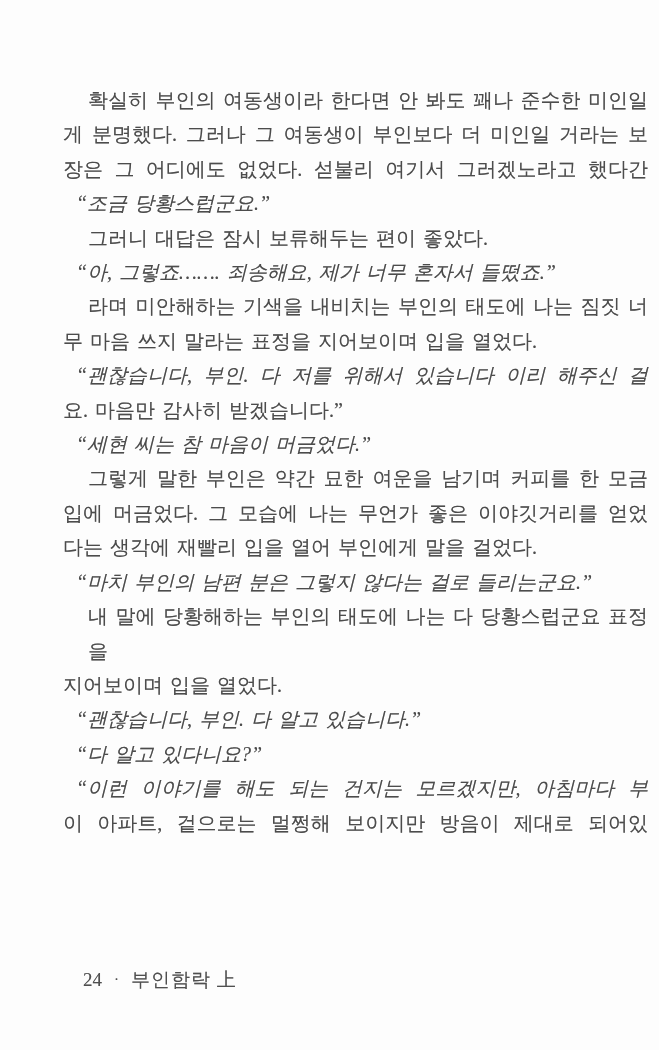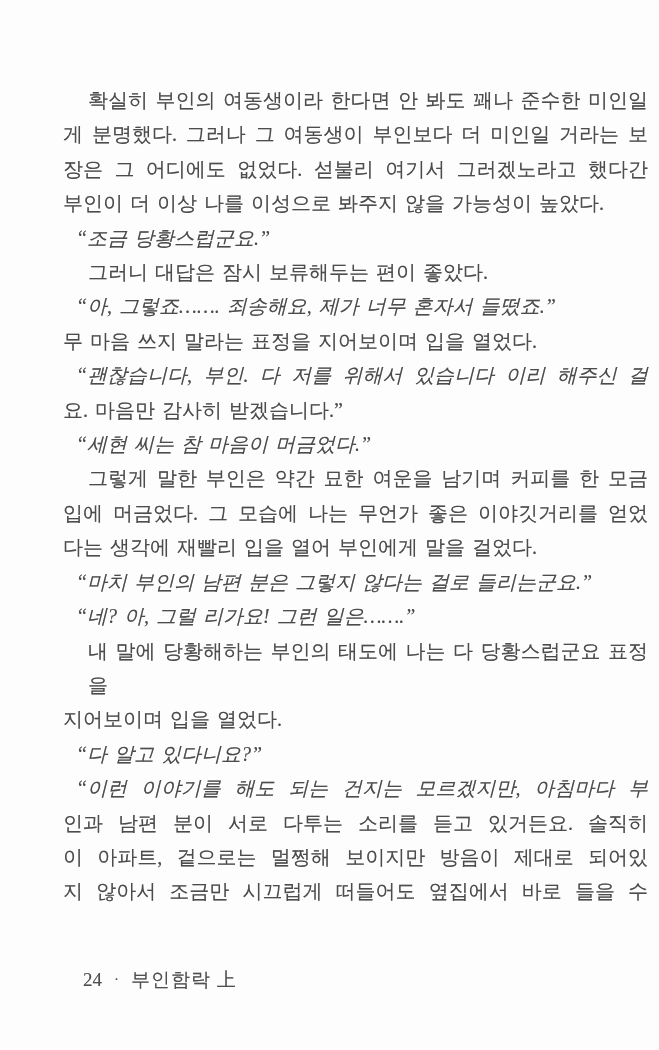--- a/index.html
+++ b/index.html
@@ -63,40 +63,38 @@
 </style>
 </head>
 <body>
 
 <div class="page">
 
   <div class="text-block" id="text-block">
       <div class="line j ind-para">확실히 부인의 여동생이라 한다면 안 봐도 꽤나 준수한 미인일</div>
       <div class="line j">게 분명했다. 그러나 그 여동생이 부인보다 더 미인일 거라는 보</div>
       <div class="line j">장은 그 어디에도 없었다. 섣불리 여기서 그러겠노라고 했다간</div>
-      <div class="line">부인이 더 이상 나를 이성으로 봐주지 않을 가능성이 높았다.</div>
       <div class="line ind-quote">“조금 당황스럽군요.”</div>
       <div class="line ind-para">그러니 대답은 잠시 보류해두는 편이 좋았다.</div>
       <div class="line ind-quote">“아, 그렇죠……. 죄송해요, 제가 너무 혼자서 들떴죠.”</div>
+      <div class="line j ind-para">라며 미안해하는 기색을 내비치는 부인의 태도에 나는 짐짓 너</div>
       <div class="line">무 마음 쓰지 말라는 표정을 지어보이며 입을 열었다.</div>
       <div class="line j ind-quote">“괜찮습니다, 부인. 다 저를 위해서 있습니다 이리 해주신 걸</div>
       <div class="line">요. 마음만 감사히 받겠습니다.”</div>
       <div class="line ind-quote">“세현 씨는 참 마음이 머금었다.”</div>
       <div class="line j ind-para">그렇게 말한 부인은 약간 묘한 여운을 남기며 커피를 한 모금</div>
       <div class="line j">입에 머금었다. 그 모습에 나는 무언가 좋은 이야깃거리를 얻었</div>
       <div class="line">다는 생각에 재빨리 입을 열어 부인에게 말을 걸었다.</div>
       <div class="line ind-quote">“마치 부인의 남편 분은 그렇지 않다는 걸로 들리는군요.”</div>
-      <div class="line ind-quote">“네? 아, 그럴 리가요! 그런 일은…….”</div>
       <div class="line j ind-para">내 말에 당황해하는 부인의 태도에 나는 다 당황스럽군요 표정을</div>
       <div class="line">지어보이며 입을 열었다.</div>
+      <div class="line ind-quote">“괜찮습니다, 부인. 다 알고 있습니다.”</div>
       <div class="line ind-quote">“다 알고 있다니요?”</div>
       <div class="line j ind-quote">“이런 이야기를 해도 되는 건지는 모르겠지만, 아침마다 부</div>
-      <div class="line j">인과 남편 분이 서로 다투는 소리를 듣고 있거든요. 솔직히</div>
       <div class="line j">이 아파트, 겉으로는 멀쩡해 보이지만 방음이 제대로 되어있</div>
-      <div class="line j">지 않아서 조금만 시끄럽게 떠들어도 옆집에서 바로 들을 수</div>
     </div>
 
   <div class="footer">
     <span class="num">24</span>
     <span class="sep">·</span>
     <span class="title">부인함락 上</span>
   </div>
 
 </div>
 

